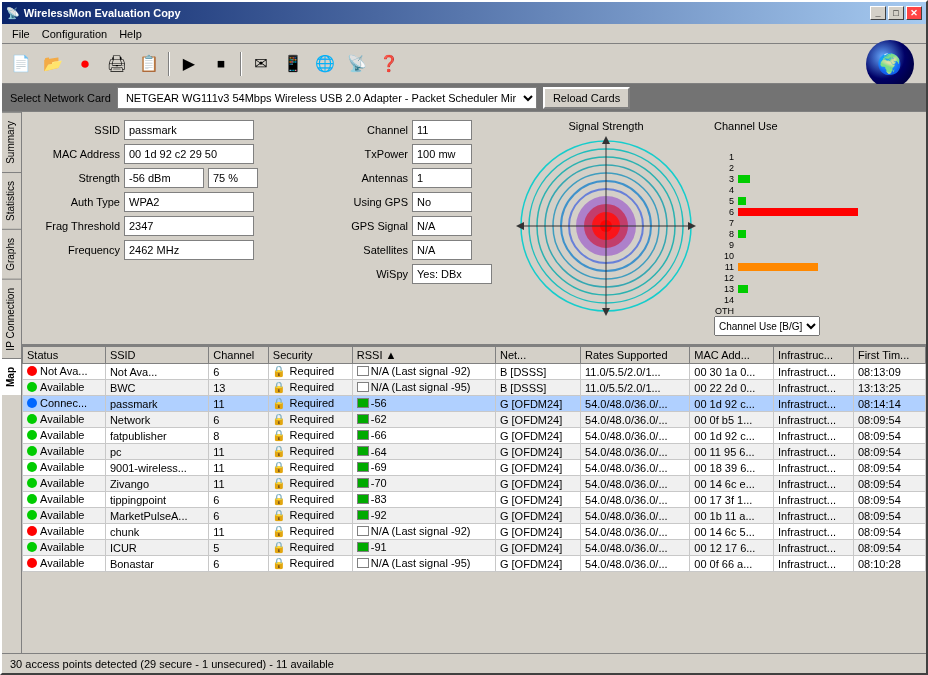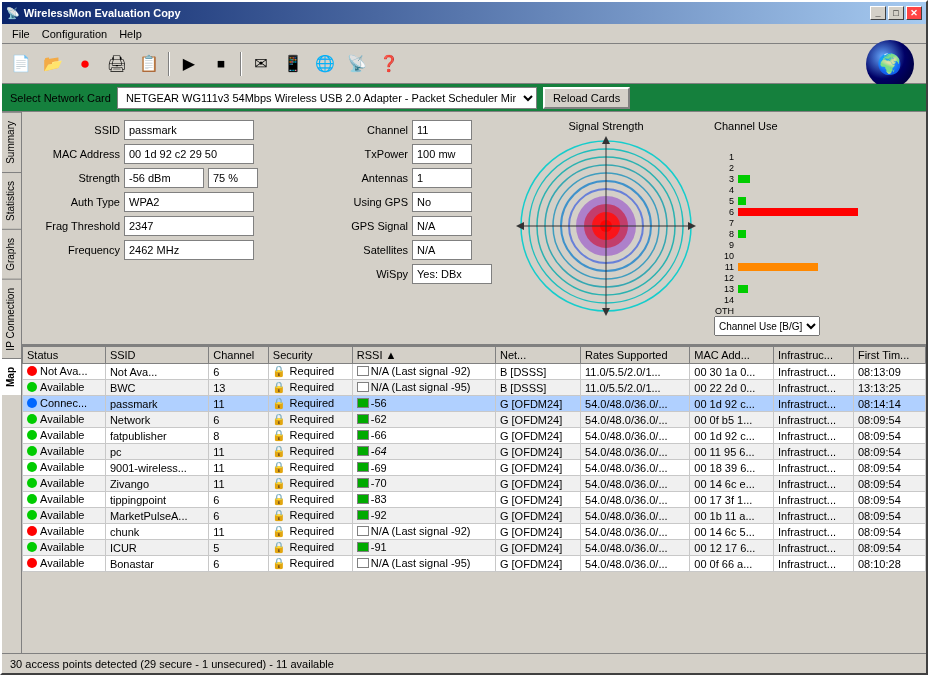--- a/index.html
+++ b/index.html
@@ -16,21 +16,21 @@
     
     .menu-bar { background: #d4d0c8; height: 20px; display: flex; align-items: center; padding: 0 4px; border-bottom: 1px solid #808080; flex-shrink: 0; }
     .menu-item { padding: 2px 6px; font-size: 11px; cursor: pointer; }
 
     
     .toolbar { background: #d4d0c8; height: 40px; display: flex; align-items: center; padding: 2px 4px; border-bottom: 1px solid #808080; flex-shrink: 0; gap: 2px; }
     .tb-tool-btn { width: 30px; height: 30px; background: #d4d0c8; border: 1px solid transparent; display: flex; align-items: center; justify-content: center; cursor: pointer; font-size: 16px; }
     .tb-separator { width: 2px; height: 24px; border-left: 1px solid #808080; border-right: 1px solid #ffffff; margin: 0 2px; }
 
     
-    .network-card-row { background: #15803d; height: 28px; display: flex; align-items: center; padding: 2px 8px; border-bottom: 1px solid #808080; flex-shrink: 0; gap: 6px; }
+    .network-card-row { background: #737373; height: 28px; display: flex; align-items: center; padding: 2px 8px; border-bottom: 1px solid #808080; flex-shrink: 0; gap: 6px; }
     .nc-label { font-size: 11px; }
     .nc-select { height: 22px; background: white; border: 1px solid #808080; padding: 0 4px; font-size: 11px; flex: 1; max-width: 420px; }
     .nc-reload-btn { height: 22px; background: #d4d0c8; border: 2px solid #ffffff; border-right-color: #808080; border-bottom-color: #808080; padding: 0 8px; font-size: 11px; cursor: pointer; }
 
     
     .main-content { display: flex; flex: 1; overflow: hidden; }
 
     
     .side-tabs { width: 20px; background: #d4d0c8; display: flex; flex-direction: column; border-right: 1px solid #808080; flex-shrink: 0; }
     .side-tab { writing-mode: vertical-rl; transform: rotate(180deg); padding: 8px 3px; font-size: 10px; cursor: pointer; border-bottom: 1px solid #808080; background: #d4d0c8; text-align: center; }
@@ -402,33 +402,33 @@
       <td>54.0/48.0/36.0/...</td>
       <td>00 1d 92 c...</td>
       <td>Infrastruct...</td>
       <td>08:09:54</td>
     </tr>
                 <tr>
       <td><span style="display:inline-flex;align-items:center;"><span style="width:10px;height:10px;border-radius:50%;background:#00cc00;display:inline-block;margin-right:3px;"></span>Available</span></td>
       <td>pc</td>
       <td>11</td>
       <td><span style="font-size:11px;">🔒</span> Required</td>
-      <td><span style="display:inline-flex;align-items:center;gap:2px;font-style:italic;"><span style="width:12px;height:10px;border:1px solid #808080;background:#00aa00;display:inline-block;"></span>-64</span></td>
+      <td><span style="display:inline-flex;align-items:flex-start;gap:2px;"><span style="width:12px;height:10px;border:1px solid #808080;background:#00aa00;display:inline-block;"></span>-64</span></td>
       <td>G [OFDM24]</td>
       <td>54.0/48.0/36.0/...</td>
       <td>00 11 95 6...</td>
       <td>Infrastruct...</td>
       <td>08:09:54</td>
     </tr>
                 <tr>
       <td><span style="display:inline-flex;align-items:center;"><span style="width:10px;height:10px;border-radius:50%;background:#00cc00;display:inline-block;margin-right:3px;"></span>Available</span></td>
       <td>9001-wireless...</td>
       <td>11</td>
       <td><span style="font-size:11px;">🔒</span> Required</td>
-      <td><span style="display:inline-flex;gap:2px;"><span style="width:12px;height:10px;border:1px solid #808080;background:#00aa00;display:inline-block;"></span>-69</span></td>
+      <td><span style="display:inline-flex;align-items:center;gap:2px;"><span style="width:12px;height:10px;border:1px solid #808080;background:#00aa00;display:inline-block;"></span>-69</span></td>
       <td>G [OFDM24]</td>
       <td>54.0/48.0/36.0/...</td>
       <td>00 18 39 6...</td>
       <td>Infrastruct...</td>
       <td>08:09:54</td>
     </tr>
                 <tr>
       <td><span style="display:inline-flex;align-items:center;"><span style="width:10px;height:10px;border-radius:50%;background:#00cc00;display:inline-block;margin-right:3px;"></span>Available</span></td>
       <td>Zivango</td>
       <td>11</td>

